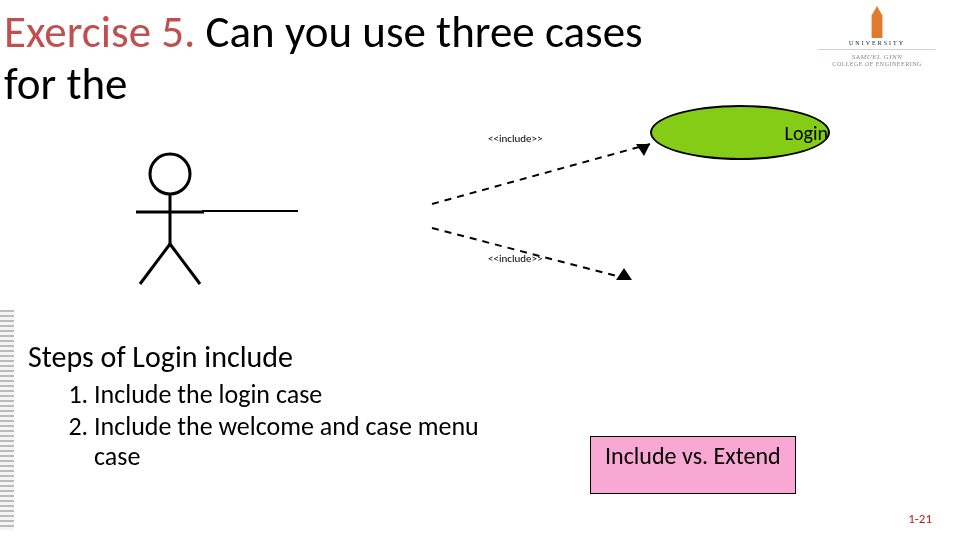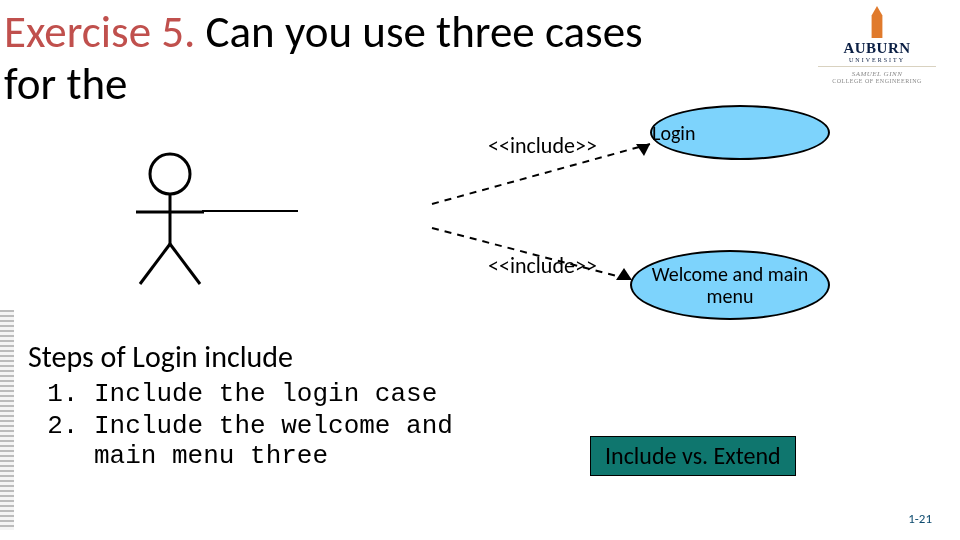--- a/index.html
+++ b/index.html
@@ -53,66 +53,66 @@
     font-family:"Times New Roman", serif;
     font-size:7px; letter-spacing:0.5px; color:#888;font-style:italic;
   }
   .logo-col {
     font-family:"Times New Roman", serif;
     font-size:6px; letter-spacing:0.5px; color:#888;
   }
 
   .slide-num {
     position:absolute; right:28px; bottom:14px;
-    font-size:13px; color:#0c4a6e;
+    font-size:13px; color:#b91c1c;
   }
 
   
   .subhead {
     position:absolute; left:28px; top:338px;
     font-size:30px;
   }
 
   ol.steps {
     position:absolute; left:60px; top:380px;
     margin:0; padding:0 0 0 34px;
     font-size:26px; width:460px;
   }
-  ol.steps li { margin-bottom:2px; line-height:1.15;font-family:Liberation Mono, monospace; }
+  ol.steps li { margin-bottom:2px; line-height:1.15; }
 
   .badge {
     position:absolute; left:590px; top:436px;
-    background:#0f766e; border:1.5px solid #000;
-    padding:4px 14px 5px;
+    background:#f9a8d4; border:1.5px solid #000;
+    padding:4px 14px 23px;
     font-size:24px;
   }
 
   
   .diagram {
     position:absolute; left:100px; top:100px; width:840px; height:235px;
   }
 
   
   .actor { position:absolute; left:30px; top:52px; }
   .actor svg { display:block; }
 
   .oval {
     position:absolute;
     border:2px solid #000; border-radius:50%;
-    display:flex; align-items:center; justify-content:flex-start;
+    display:flex; align-items:center; justify-content:flex-end;
     text-align:center;
-    background:#7dd3fc;
+    background:#84cc16;
     font-size:20px; line-height:1.1;
   }
   .oval.process { left:190px; top:75px;  width:165px; height:80px; }
   .oval.login   { left:550px; top:5px;   width:180px; height:55px; }
   .oval.welcome { left:530px; top:150px; width:200px; height:70px; }
 
   .incl {
-    position:absolute; font-size:22px;
+    position:absolute; font-size:11px;
   }
   .incl.top { left:388px; top:32px; }
   .incl.bot { left:388px; top:152px; }
 
   
   .assoc {
     position:absolute; left:102px; top:110px; width:96px; height:2px;
     background:#000;
   }
 
@@ -125,21 +125,20 @@
 <body>
 
 <div class="binder"></div>
 
 <div class="title">
   <span class="ex">Exercise 5.</span><span> Can you use three cases for the</span><br>
 </div>
 
 <div class="logo">
   <div class="logo-tower"></div>
-  <div class="logo-auburn">AUBURN</div>
   <div class="logo-univ">UNIVERSITY</div>
   <div class="logo-div"></div>
   <div class="logo-sam">SAMUEL GINN</div>
   <div class="logo-col">COLLEGE OF ENGINEERING</div>
 </div>
 
 <div class="diagram">
 
   <div class="actor">
     <svg width="90" height="140" viewBox="0 0 90 140">
@@ -148,23 +147,20 @@
       <line x1="6" y1="60" x2="74" y2="60" stroke="#000" stroke-width="3"></line>
       <line x1="40" y1="92" x2="10" y2="132" stroke="#000" stroke-width="3"></line>
       <line x1="40" y1="92" x2="70" y2="132" stroke="#000" stroke-width="3"></line>
     </svg>
   </div>
 
   <div class="assoc"></div>
 
   <div class="oval login">
     <span>Login</span>
-  </div>
-  <div class="oval welcome">
-    <span>Welcome and main menu</span>
   </div>
 
   <div class="incl top">&lt;&lt;include&gt;&gt;</div>
   <div class="incl bot">&lt;&lt;include&gt;&gt;</div>
 
   <div class="dep" style="left:332px; top:38px;">
     <svg width="230" height="80">
       <line x1="0" y1="66" x2="218" y2="6" stroke="#000" stroke-width="2" stroke-dasharray="7 6"></line>
       <polygon points="218,6 204,6 212,18" fill="#000"></polygon>
     </svg>
@@ -175,20 +171,20 @@
       <polygon points="200,56 192,44 184,56" fill="#000"></polygon>
     </svg>
   </div>
 
 </div>
 
 <div class="subhead">Steps of Login include</div>
 
 <ol class="steps">
   <li>Include the login case</li>
-  <li>Include the welcome and main menu three</li>
+  <li>Include the welcome and case menu case</li>
 </ol>
 
 <div class="badge">
   <span>Include vs. Extend</span>
 </div>
 
 <div class="slide-num">1-21</div>
 
 </body></html>

